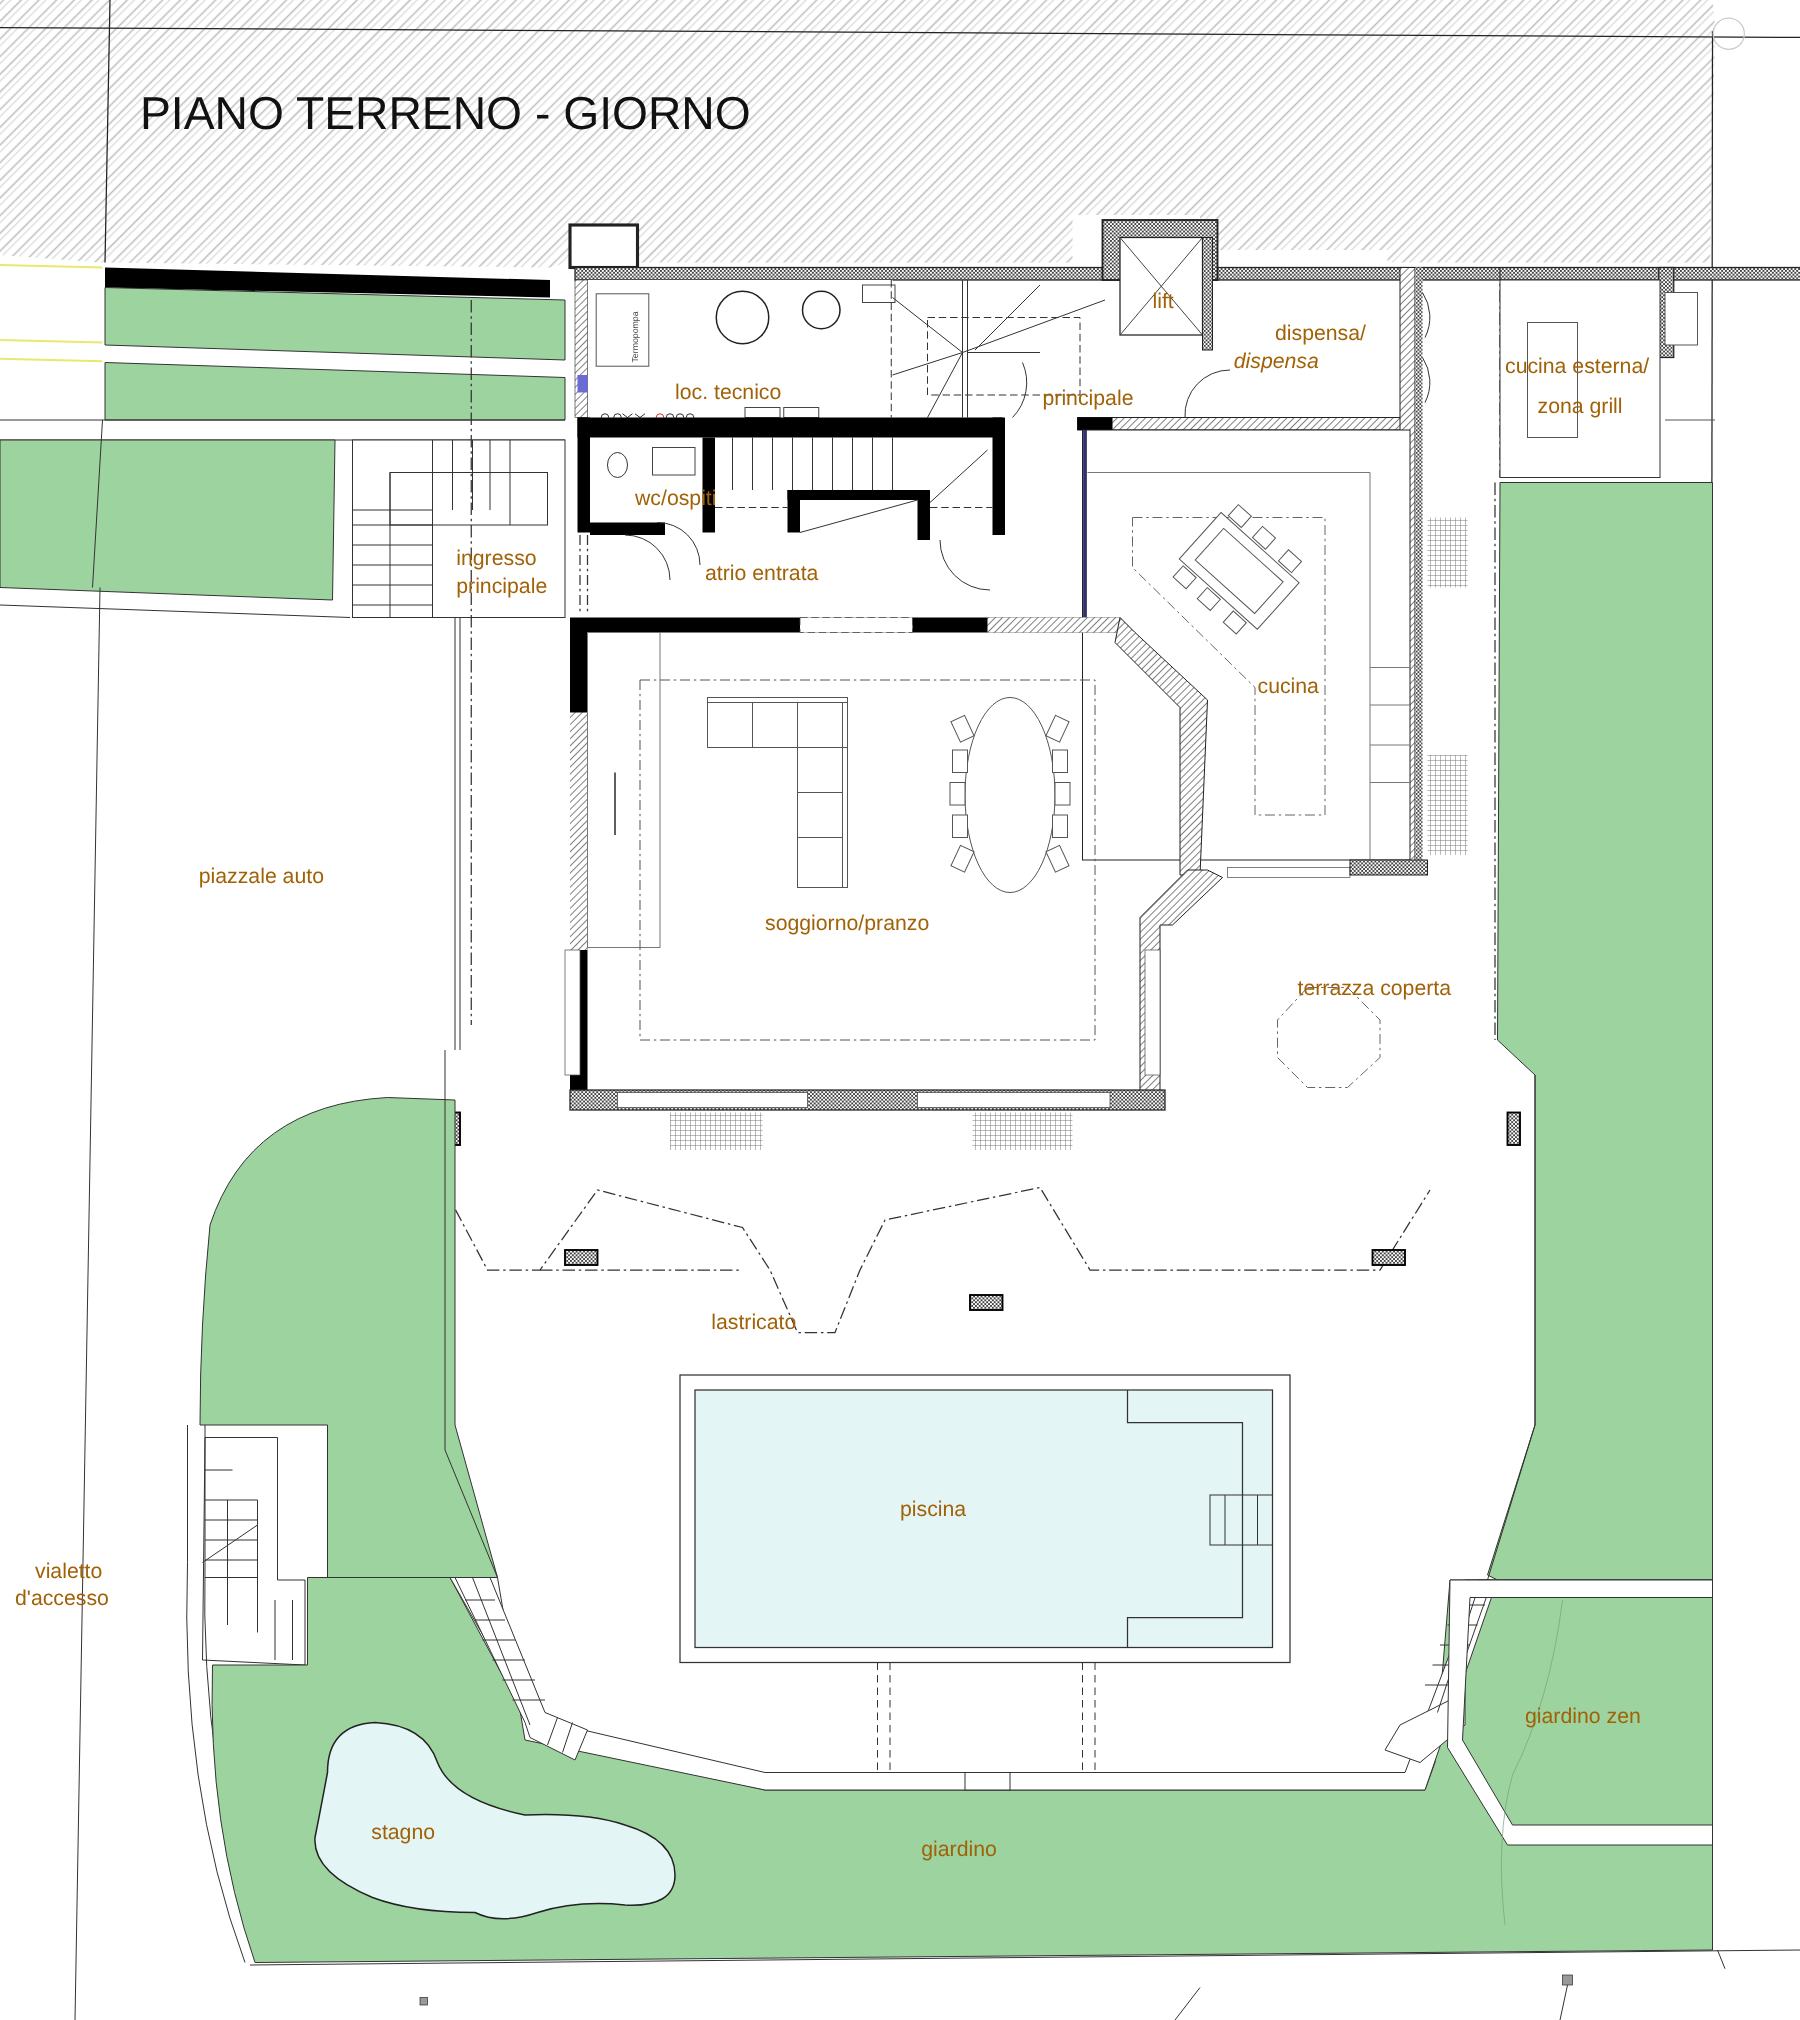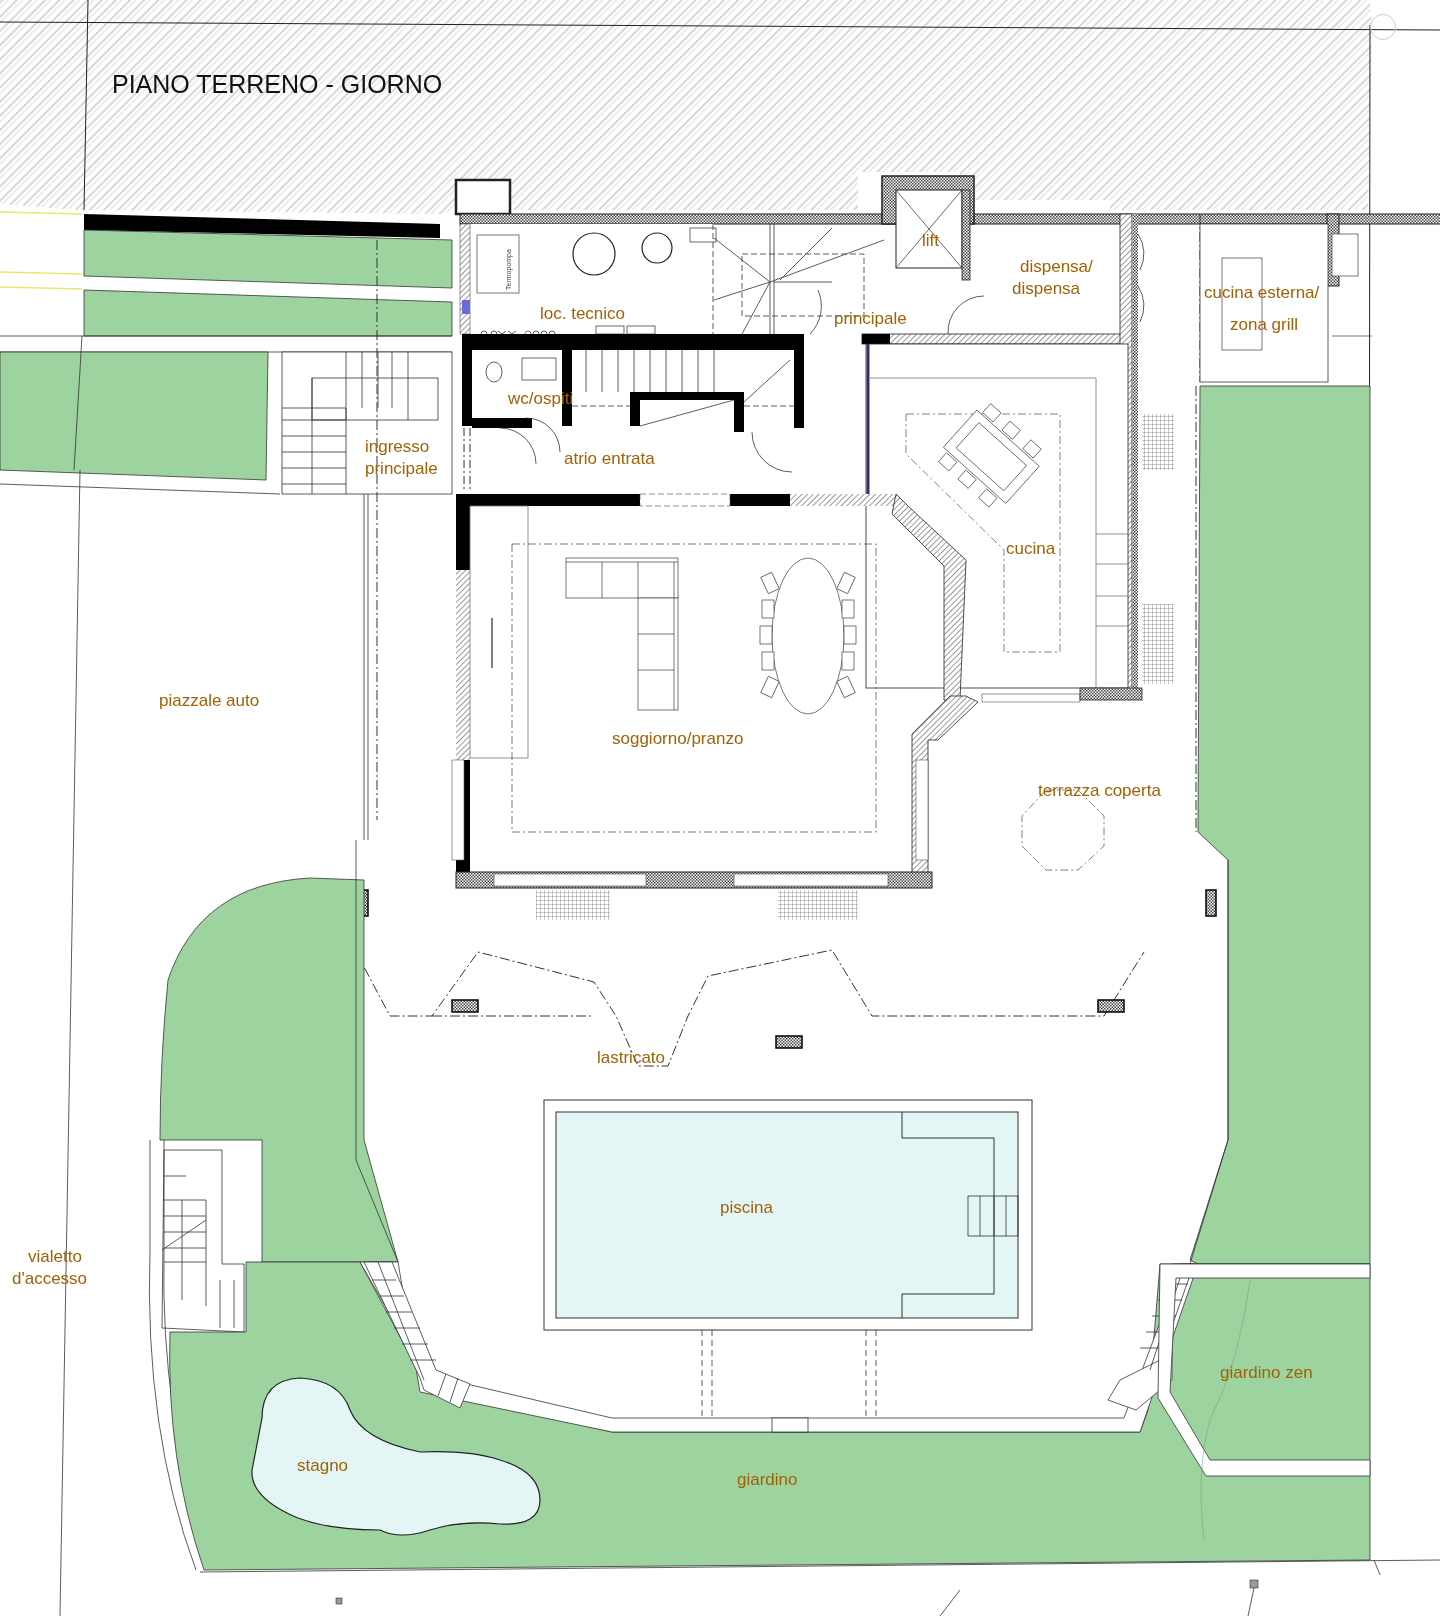--- a/index.html
+++ b/index.html
@@ -1,19 +1,19 @@
 <!DOCTYPE html>
 <html><head>
 <meta charset="utf-8">
 <style>
   html, body { margin: 0; padding: 0; background: #ffffff; }
   body { width: 1440px; height: 1616px; position: relative; overflow: hidden; font-family: "Liberation Sans", sans-serif; }
   #plan { position: absolute; left: 0; top: 0; width: 1440px; height: 1616px; }
   .lbl { position: absolute; font-family: "Liberation Sans", sans-serif; color: #a16207; font-size: 17px; line-height: 21px; text-align: center; white-space: nowrap; }
-  .title { position: absolute; left: 112px; top: 70px; font-family: "Liberation Sans", sans-serif; font-size: 25px; color: #111; letter-spacing: 0px; }
+  .title { position: absolute; left: 112px; top: 70px; font-family: "Liberation Sans", sans-serif; font-size: 37px; color: #111; letter-spacing: 0px; }
   .rot { position: absolute; font-size: 7px; color: #444; transform: rotate(-90deg); transform-origin: left top; white-space: nowrap; }
   .corner-mark { position: absolute; left: 1370px; top: 14px; width: 24px; height: 24px; border: 1px solid #ccc; border-radius: 50%; }
 </style>
 </head>
 <body>
 
 <svg id="plan" viewBox="0 0 1440 1616" xmlns="http://www.w3.org/2000/svg">
   <defs>
     <pattern id="hatch" patternUnits="userSpaceOnUse" width="10" height="10" patternTransform="rotate(-45)">
       <rect width="10" height="10" fill="#ffffff"></rect>
@@ -325,31 +325,31 @@
 </svg>
 
 <div class="corner-mark"></div>
 
 <div class="title">PIANO TERRENO - GIORNO</div>
 
 <div class="lbl" style="left:540px; top:273px;margin-top:30px;">loc. tecnico</div>
 <div class="rot" style="left:505px; top:290px;">Termopompa</div>
 <div class="lbl" style="left:922px; top:230px;">lift</div>
 <div class="lbl" style="left:1020px; top:256px;">dispensa/</div>
-<div class="lbl" style="left:1012px; top:278px;">dispensa</div>
+<div class="lbl" style="left:987px; top:278px;font-style:italic;">dispensa</div>
 <div class="lbl" style="left:1204px; top:282px;">cucina esterna/</div>
 <div class="lbl" style="left:1230px; top:314px;">zona grill</div>
 <div class="lbl" style="left:834px; top:308px;">principale</div>
 <div class="lbl" style="left:485px; top:388px;margin-left:23px;">wc/ospiti</div>
 <div class="lbl" style="left:365px; top:436px;">ingresso</div>
 <div class="lbl" style="left:365px; top:458px;">principale</div>
 <div class="lbl" style="left:564px; top:448px;">atrio entrata</div>
 <div class="lbl" style="left:1006px; top:538px;">cucina</div>
 <div class="lbl" style="left:612px; top:728px;">soggiorno/pranzo</div>
 <div class="lbl" style="left:990px; top:780px;margin-left:48px;">terrazza coperta</div>
 <div class="lbl" style="left:159px; top:690px;">piazzale auto</div>
-<div class="lbl" style="left:597px; top:1047px;text-align:center;">lastricato</div>
+<div class="lbl" style="left:569px; top:1047px;text-align:center;">lastricato</div>
 <div class="lbl" style="left:720px; top:1197px;">piscina</div>
 <div class="lbl" style="left:28px; top:1246px;">vialetto</div>
 <div class="lbl" style="left:12px; top:1268px;">d'accesso</div>
 <div class="lbl" style="left:297px; top:1455px;">stagno</div>
 <div class="lbl" style="left:737px; top:1469px;">giardino</div>
 <div class="lbl" style="left:1220px; top:1362px;">giardino zen</div>
 
 </body></html>

